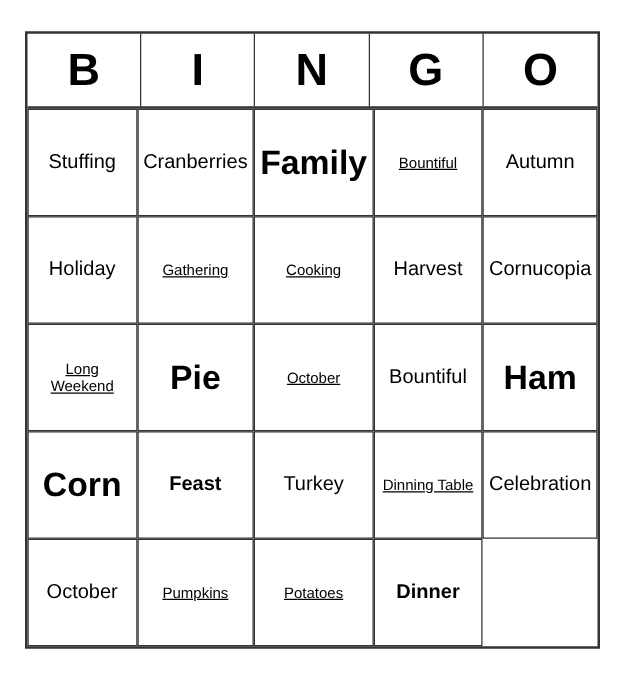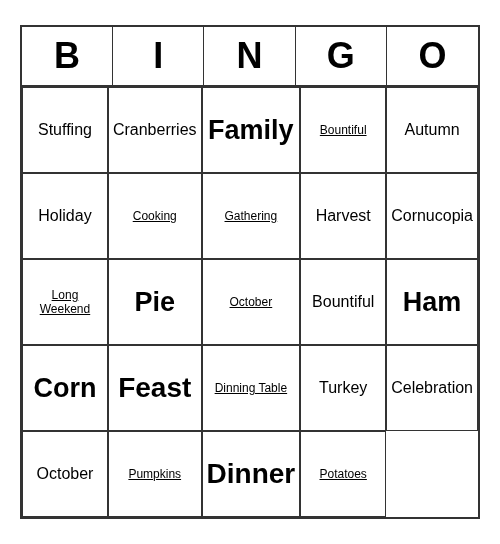--- a/index.html
+++ b/index.html
@@ -46,21 +46,21 @@
       min-height: 86px;
       line-height: 1.2;
     }
     .bingo-cell span {
       display: block;
       width: 100%;
       text-align: center;
     }
     
     .size-xl { font-size: 27px; font-weight: bold; }
-    .size-lg { font-size: 28px; font-weight: bold; }
+    .size-lg { font-size: 16px; font-weight: bold; }
     .size-md { font-size: 16px; }
     .size-sm { font-size: 12px; text-decoration: underline; }
     .size-xs { font-size: 16px; }
   </style>
 </head>
 <body>
 
 <div class="bingo-card">
   <div class="bingo-header">
   <div class="bingo-header-cell">B</div>
@@ -82,24 +82,24 @@
       <div class="bingo-cell">
         <span class="size-sm">Bountiful</span>
       </div>
       <div class="bingo-cell">
         <span class="size-md">Autumn</span>
       </div>
       <div class="bingo-cell">
         <span class="size-md">Holiday</span>
       </div>
       <div class="bingo-cell">
-        <span class="size-sm">Cooking</span>
+        <span class="size-sm">Gathering</span>
       </div>
       <div class="bingo-cell">
-        <span class="size-sm">Gathering</span>
+        <span class="size-sm">Cooking</span>
       </div>
       <div class="bingo-cell">
         <span class="size-md">Harvest</span>
       </div>
       <div class="bingo-cell">
         <span class="size-xs">Cornucopia</span>
       </div>
       <div class="bingo-cell">
         <span class="size-sm">Long Weekend</span>
       </div>
@@ -115,34 +115,34 @@
       <div class="bingo-cell">
         <span class="size-xl">Ham</span>
       </div>
       <div class="bingo-cell">
         <span class="size-xl">Corn</span>
       </div>
       <div class="bingo-cell">
         <span class="size-lg">Feast</span>
       </div>
       <div class="bingo-cell">
-        <span class="size-sm">Dinning Table</span>
+        <span class="size-md">Turkey</span>
       </div>
       <div class="bingo-cell">
-        <span class="size-md">Turkey</span>
+        <span class="size-sm">Dinning Table</span>
       </div>
       <div class="bingo-cell">
         <span class="size-xs">Celebration</span>
       </div>
       <div class="bingo-cell">
         <span class="size-md">October</span>
       </div>
       <div class="bingo-cell">
         <span class="size-sm">Pumpkins</span>
       </div>
       <div class="bingo-cell">
-        <span class="size-lg">Dinner</span>
+        <span class="size-sm">Potatoes</span>
       </div>
       <div class="bingo-cell">
-        <span class="size-sm">Potatoes</span>
+        <span class="size-lg">Dinner</span>
       </div>
     </div>
 </div>
 
 </body></html>

